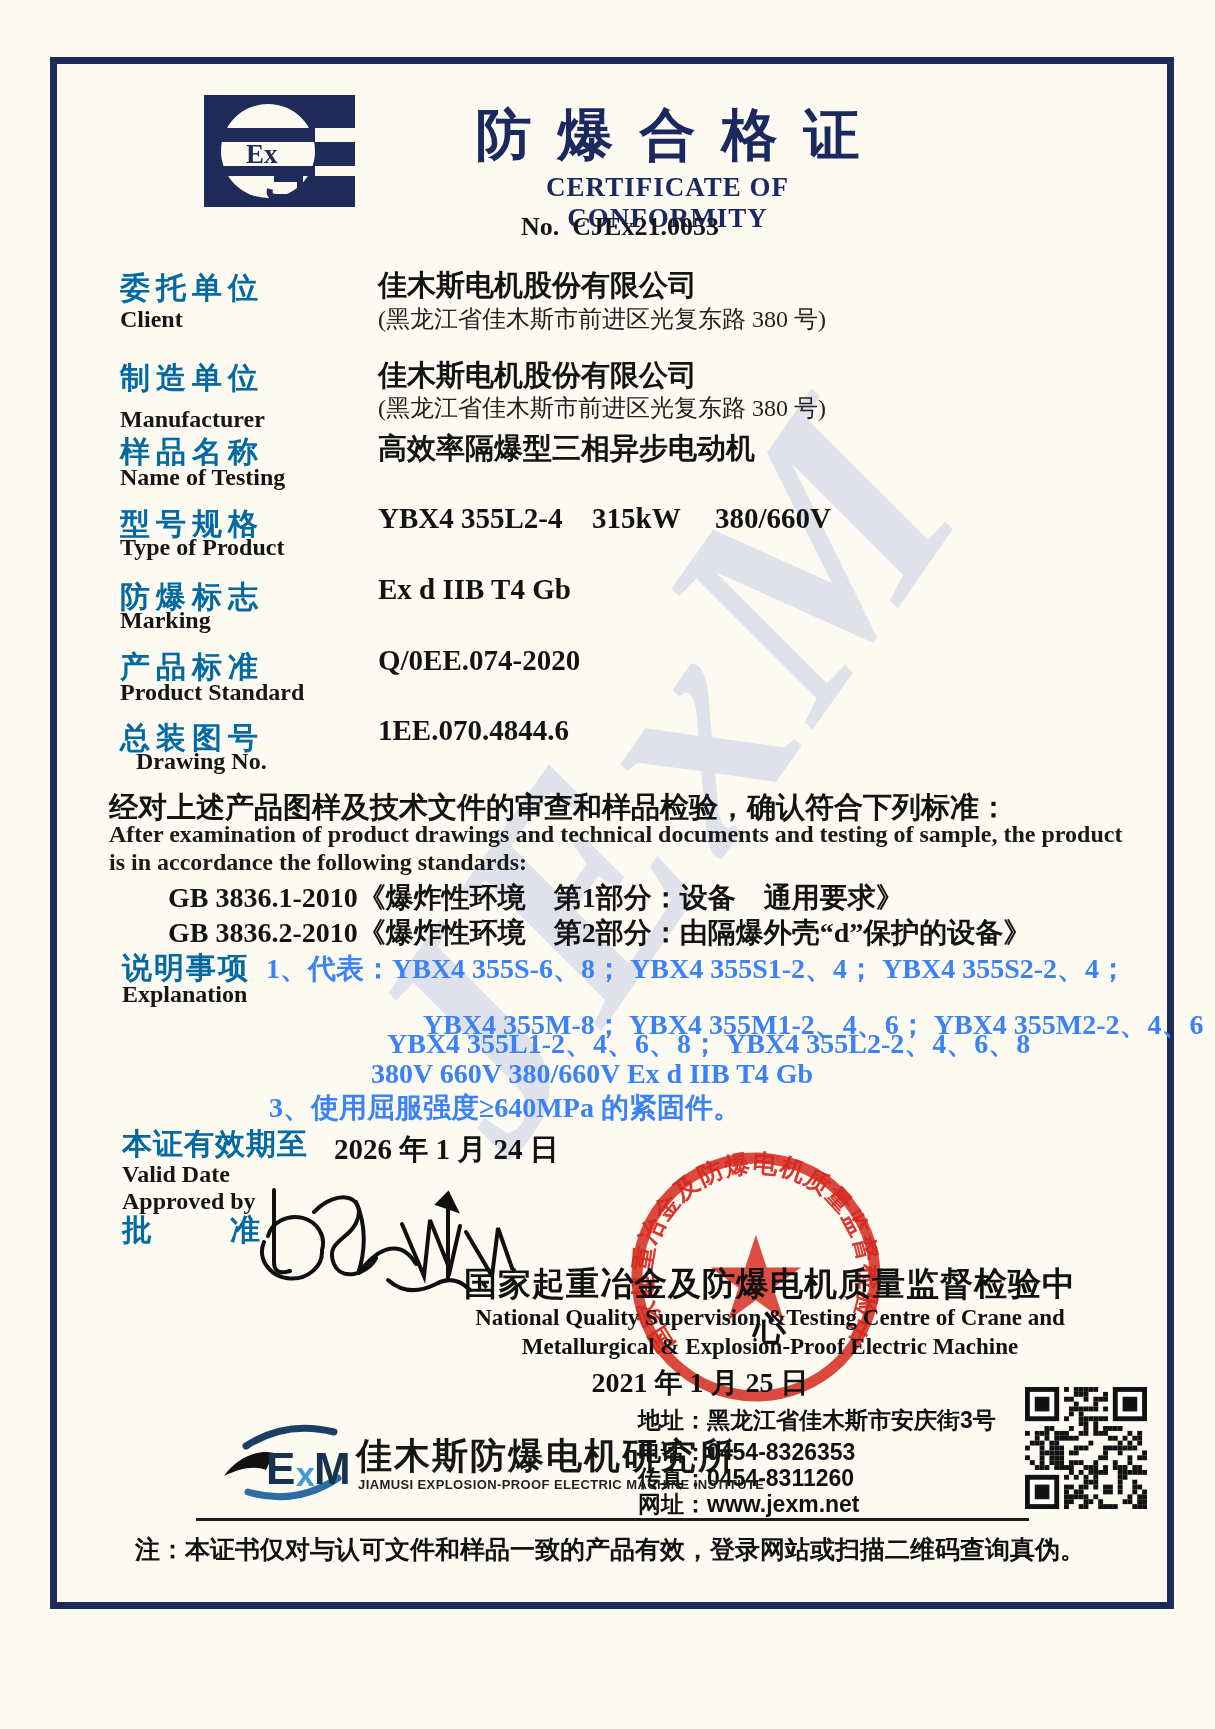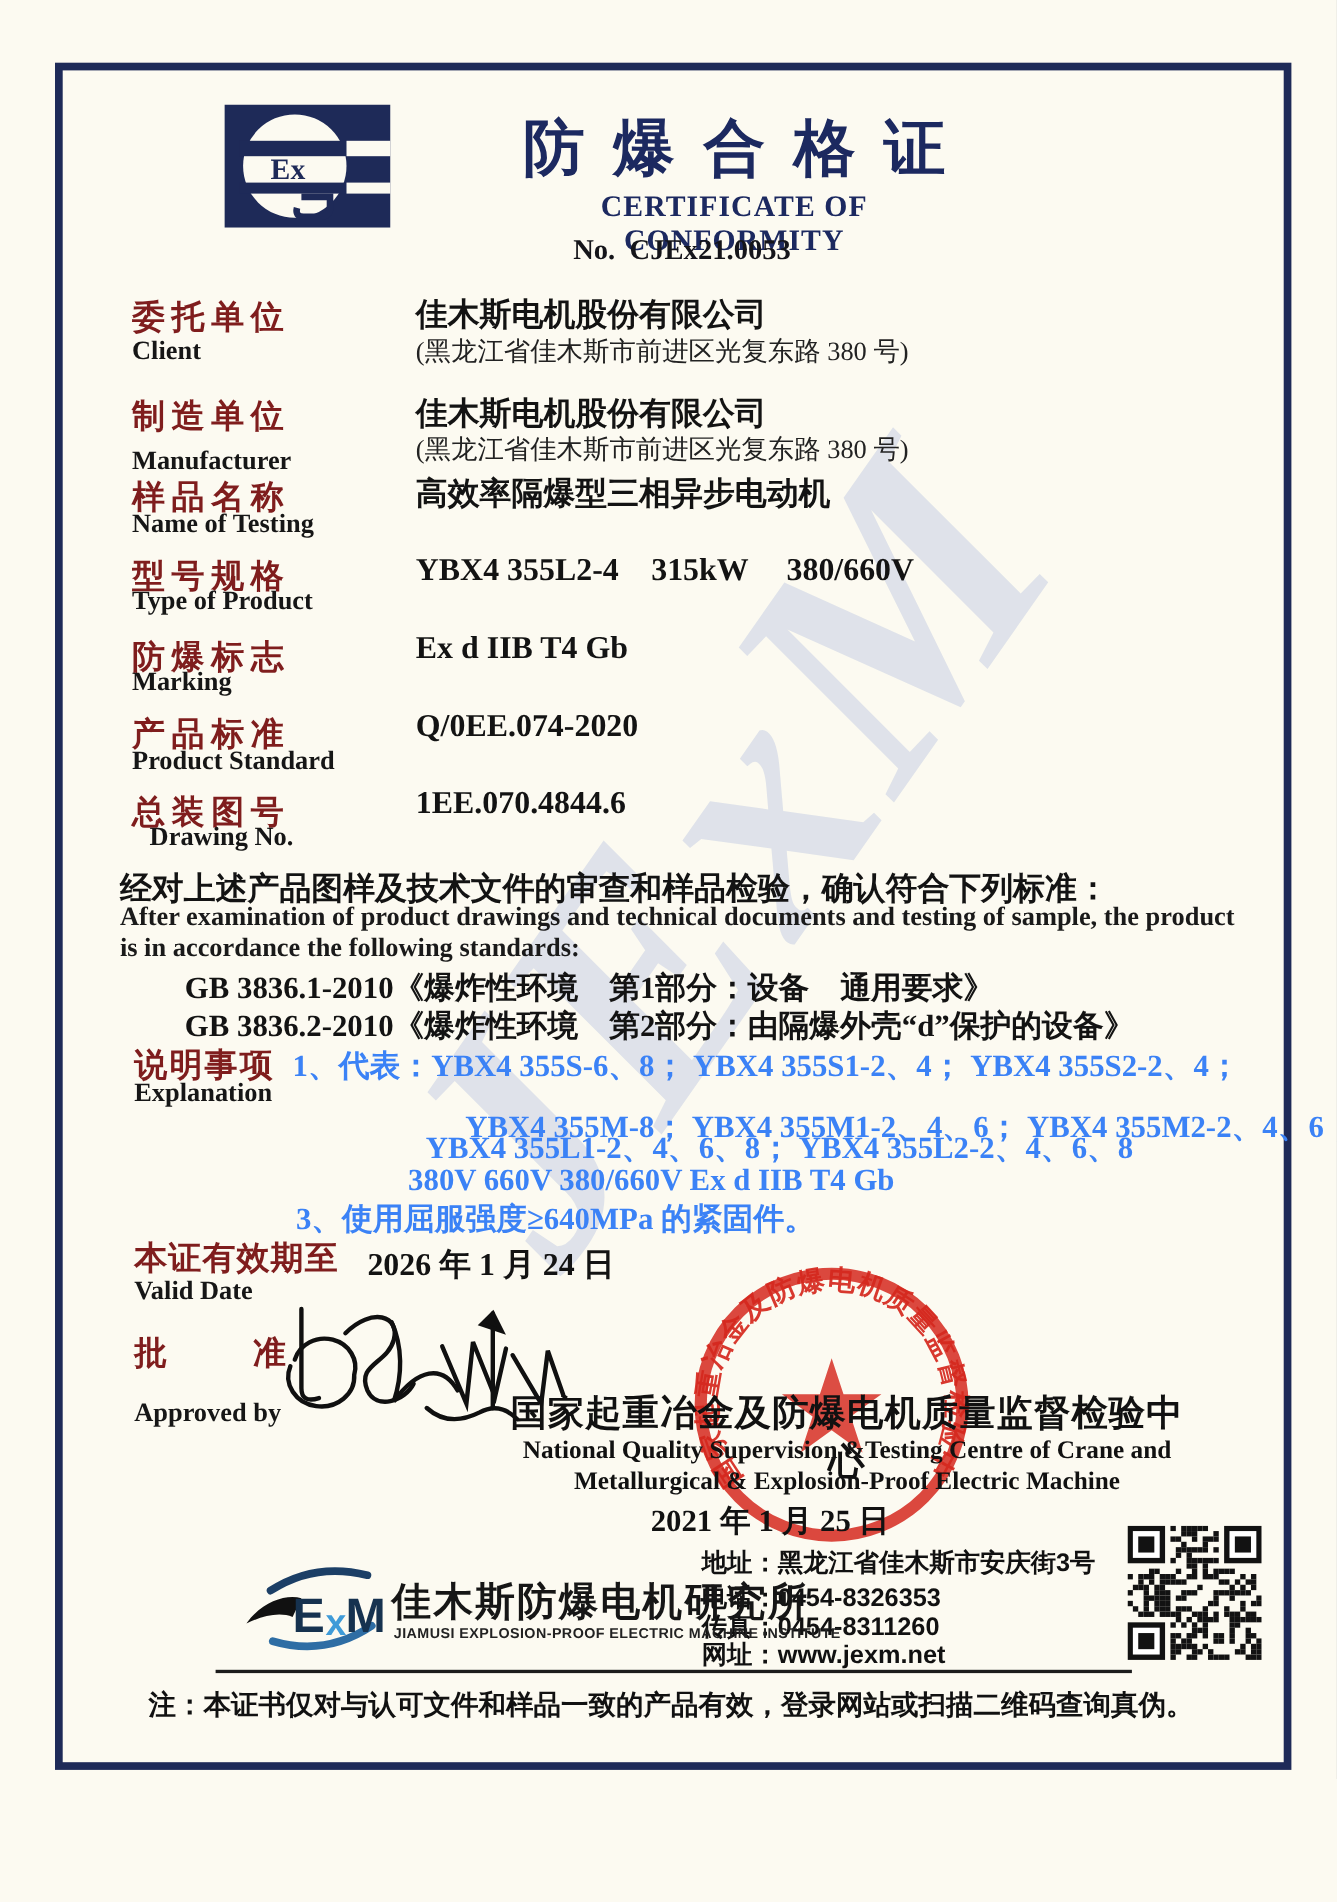--- a/index.html
+++ b/index.html
@@ -25,21 +25,21 @@
     z-index:3;
   }
   .subtitle {
     left:445px; top:172px; width:445px; text-align:center;
     font-weight:700; font-size:27px; color:#1c2960; letter-spacing:1px; z-index:3;
   }
   .certno {
     left:460px; top:212px; width:320px; text-align:center;
     font-weight:700; font-size:26px; color:#15151a; white-space:pre; z-index:3;
   }
-  .cn-label { font-weight:600; font-size:30px; letter-spacing:6px; color:#7f1d1d; z-index:3; }
+  .cn-label { font-weight:600; font-size:30px; letter-spacing:6px; color:#0369a1; z-index:3; }
   .en-label { font-weight:600; font-size:24px; color:#161616; z-index:3; }
   .value    { font-weight:700; font-size:29px; color:#131313; z-index:3; white-space:nowrap; }
   .addr     { font-weight:500; font-size:24px; color:#222; z-index:3; white-space:nowrap; }
   .stmt-cn  { font-weight:700; font-size:29px; color:#131313; z-index:3; white-space:nowrap; }
   .stmt-en  { font-weight:600; font-size:24px; color:#1a1a1a; z-index:3; white-space:nowrap; }
   .std      { font-weight:700; font-size:28px; color:#131313; z-index:3; white-space:nowrap; }
   .exp      { font-weight:700; font-size:28px; color:#3b82f6; z-index:3; white-space:nowrap; }
   .centre-cn { left:450px; top:1262px; width:640px; text-align:center;
     font-weight:700; font-size:33px; color:#111; z-index:6; letter-spacing:1px; }
   .centre-en { left:450px; top:1305px; width:640px; text-align:center;
@@ -129,21 +129,21 @@
   <div class="abs exp" style="left:387px; top:1006px;margin-left:36px;">YBX4 355M-8；  YBX4 355M1-2、4、6；  YBX4 355M2-2、4、6；</div>
   <div class="abs exp" style="left:387px; top:1025px;">YBX4 355L1-2、4、6、8；  YBX4 355L2-2、4、6、8</div>
   <div class="abs exp" style="left:371px; top:1058px;">380V   660V   380/660V     Ex d IIB T4 Gb</div>
   <div class="abs exp" style="left:269px; top:1089px;">3、使用屈服强度≥640MPa 的紧固件。</div>
 
   <div class="abs cn-label" style="left:122px; top:1124px; letter-spacing:1px;">本证有效期至</div>
   <div class="abs en-label" style="left:122px; top:1161px;">Valid Date</div>
   <div class="abs value" style="left:334px; top:1130px;">2026 年 1 月 24 日</div>
 
   <div class="abs cn-label" style="left:122px; top:1210px;">批　　准</div>
-  <div class="abs en-label" style="left:122px; top:1272px;text-align:right;">Approved by</div>
+  <div class="abs en-label" style="left:122px; top:1188px;text-align:right;">Approved by</div>
 
   <svg class="abs sig" viewBox="0 0 270 140">
     <g fill="none" stroke="#101010" stroke-width="4" stroke-linecap="round">
       <path d="M22,18 v72 q0,14 16,9"></path>
       <path d="M12,70 a30,27 0 1,0 58,8 a28,26 0 0,0 -54,-14"></path>
       <path d="M62,40 c24,-24 50,-16 44,6 c-6,22 -34,22 -24,46 c8,18 34,10 42,-6"></path>
       <path d="M104,30 c10,22 10,48 2,72 c22,-30 44,-34 58,-10"></path>
       <path d="M150,52 l22,52 l6,-56 l20,50 l10,-44"></path>
       <path d="M196,22 v86"></path>
       <path d="M196,22 l8,16 l-18,-6 z" fill="#101010"></path>

